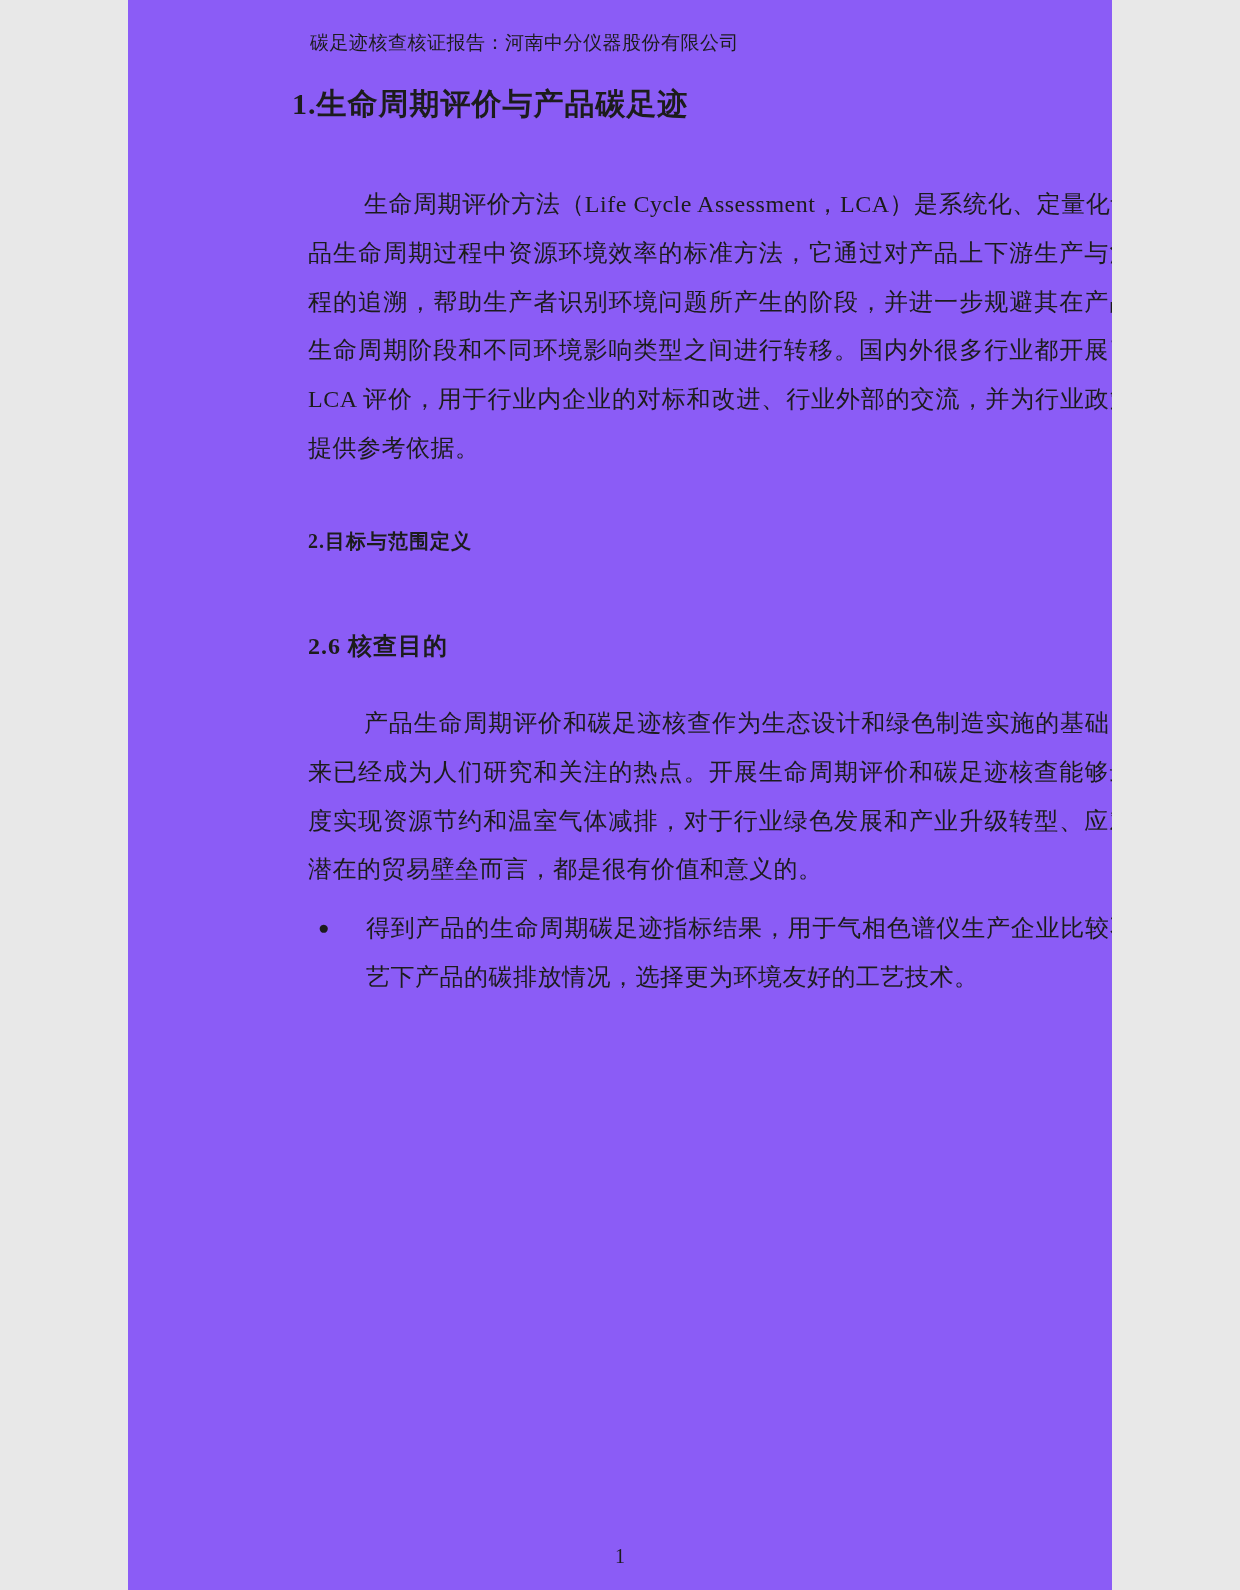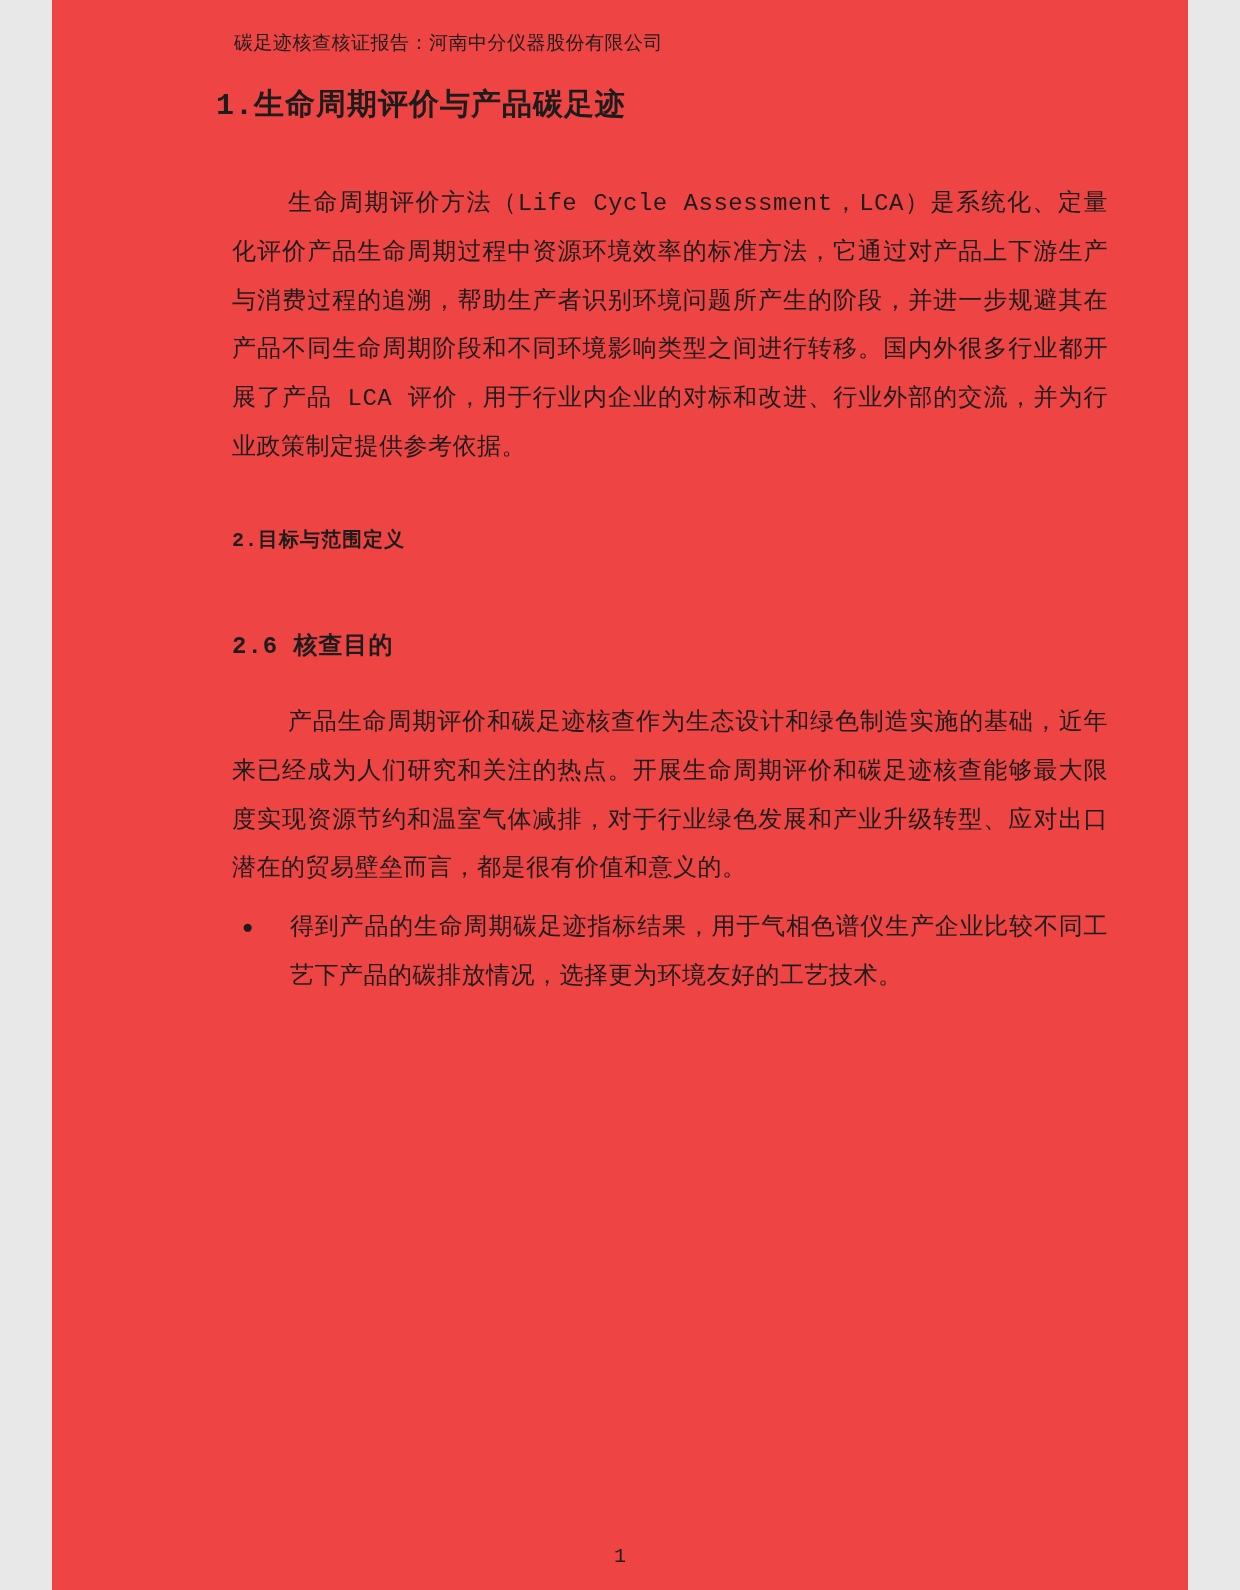--- a/index.html
+++ b/index.html
@@ -2,25 +2,25 @@
 <html><head>
 <meta charset="utf-8">
 <style>
   html, body {
     margin: 0;
     padding: 0;
     background: #e8e8e8;
   }
   .page {
     position: relative;
-    width: 1136px;
+    width: 984px;
     height: 1590px;
     margin: 0 auto;
-    background: #ef4444;
-    font-family: Liberation Mono, monospace;
+    background: #8b5cf6;
+    font-family: Liberation Serif, serif;
     color: #1c1c1c;
     overflow: hidden;
   }
   .running-header {
     position: absolute;
     left: 182px;
     top: 30px;
     font-size: 19px;
     letter-spacing: 0.5px;
     white-space: nowrap;

